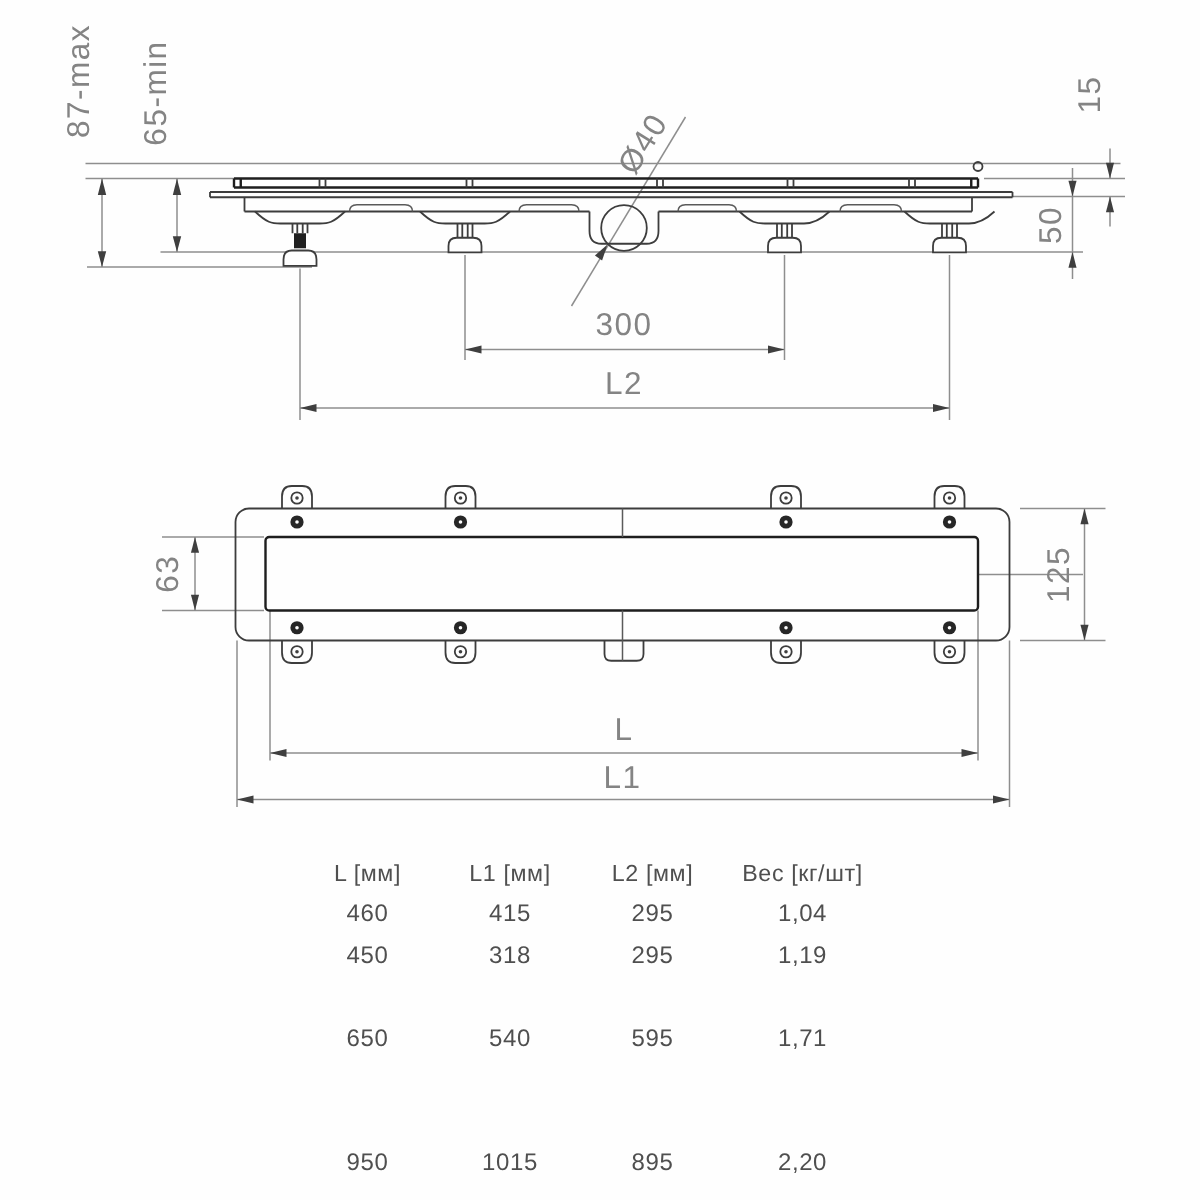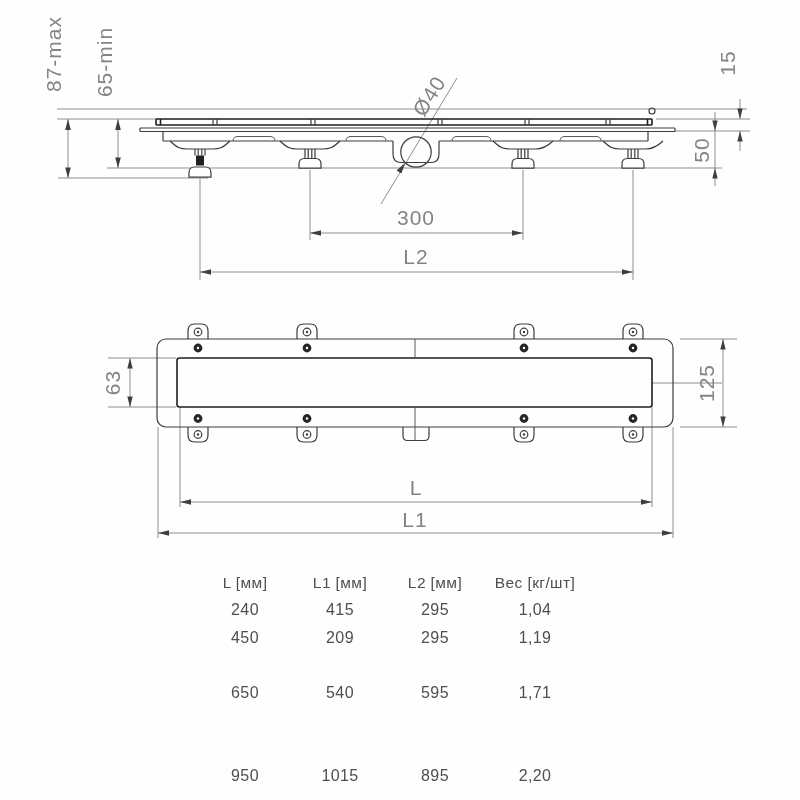--- a/index.html
+++ b/index.html
@@ -192,28 +192,28 @@
 </svg>
 
 <div class="table-wrap">
   <div class="trow" style="top:573px">
     <span class="cell hcell c1">L [мм]</span>
     <span class="cell hcell c2">L1 [мм]</span>
     <span class="cell hcell c3">L2 [мм]</span>
     <span class="cell hcell c4">Вес [кг/шт]</span>
   </div>
   <div class="trow" style="top:600px">
-    <span class="cell c1">240</span>
+    <span class="cell c1">460</span>
     <span class="cell c2">415</span>
     <span class="cell c3">295</span>
     <span class="cell c4">1,04</span>
   </div>
   <div class="trow" style="top:628px">
     <span class="cell c1">450</span>
-    <span class="cell c2">209</span>
+    <span class="cell c2">318</span>
     <span class="cell c3">295</span>
     <span class="cell c4">1,19</span>
   </div>
   <div class="trow" style="top:683px">
     <span class="cell c1">650</span>
     <span class="cell c2">540</span>
     <span class="cell c3">595</span>
     <span class="cell c4">1,71</span>
   </div>
   <div class="trow" style="top:766px">

